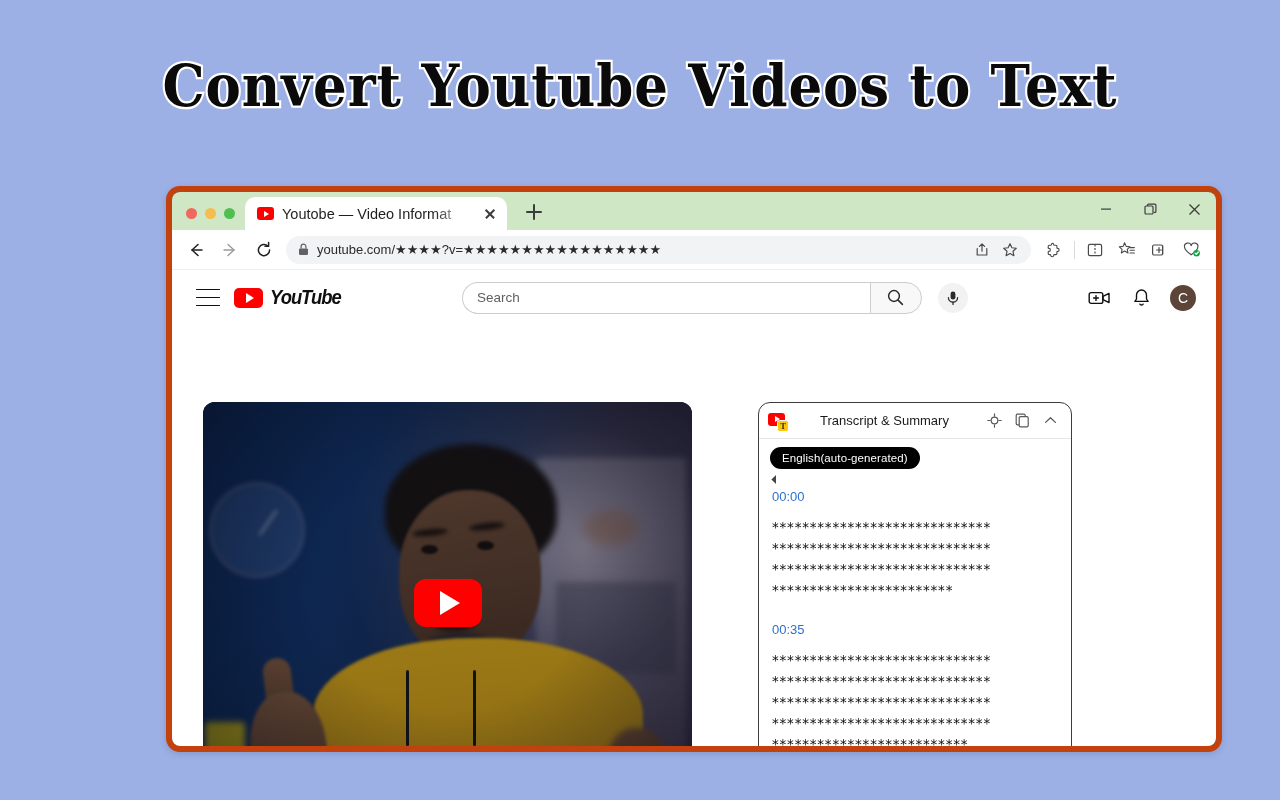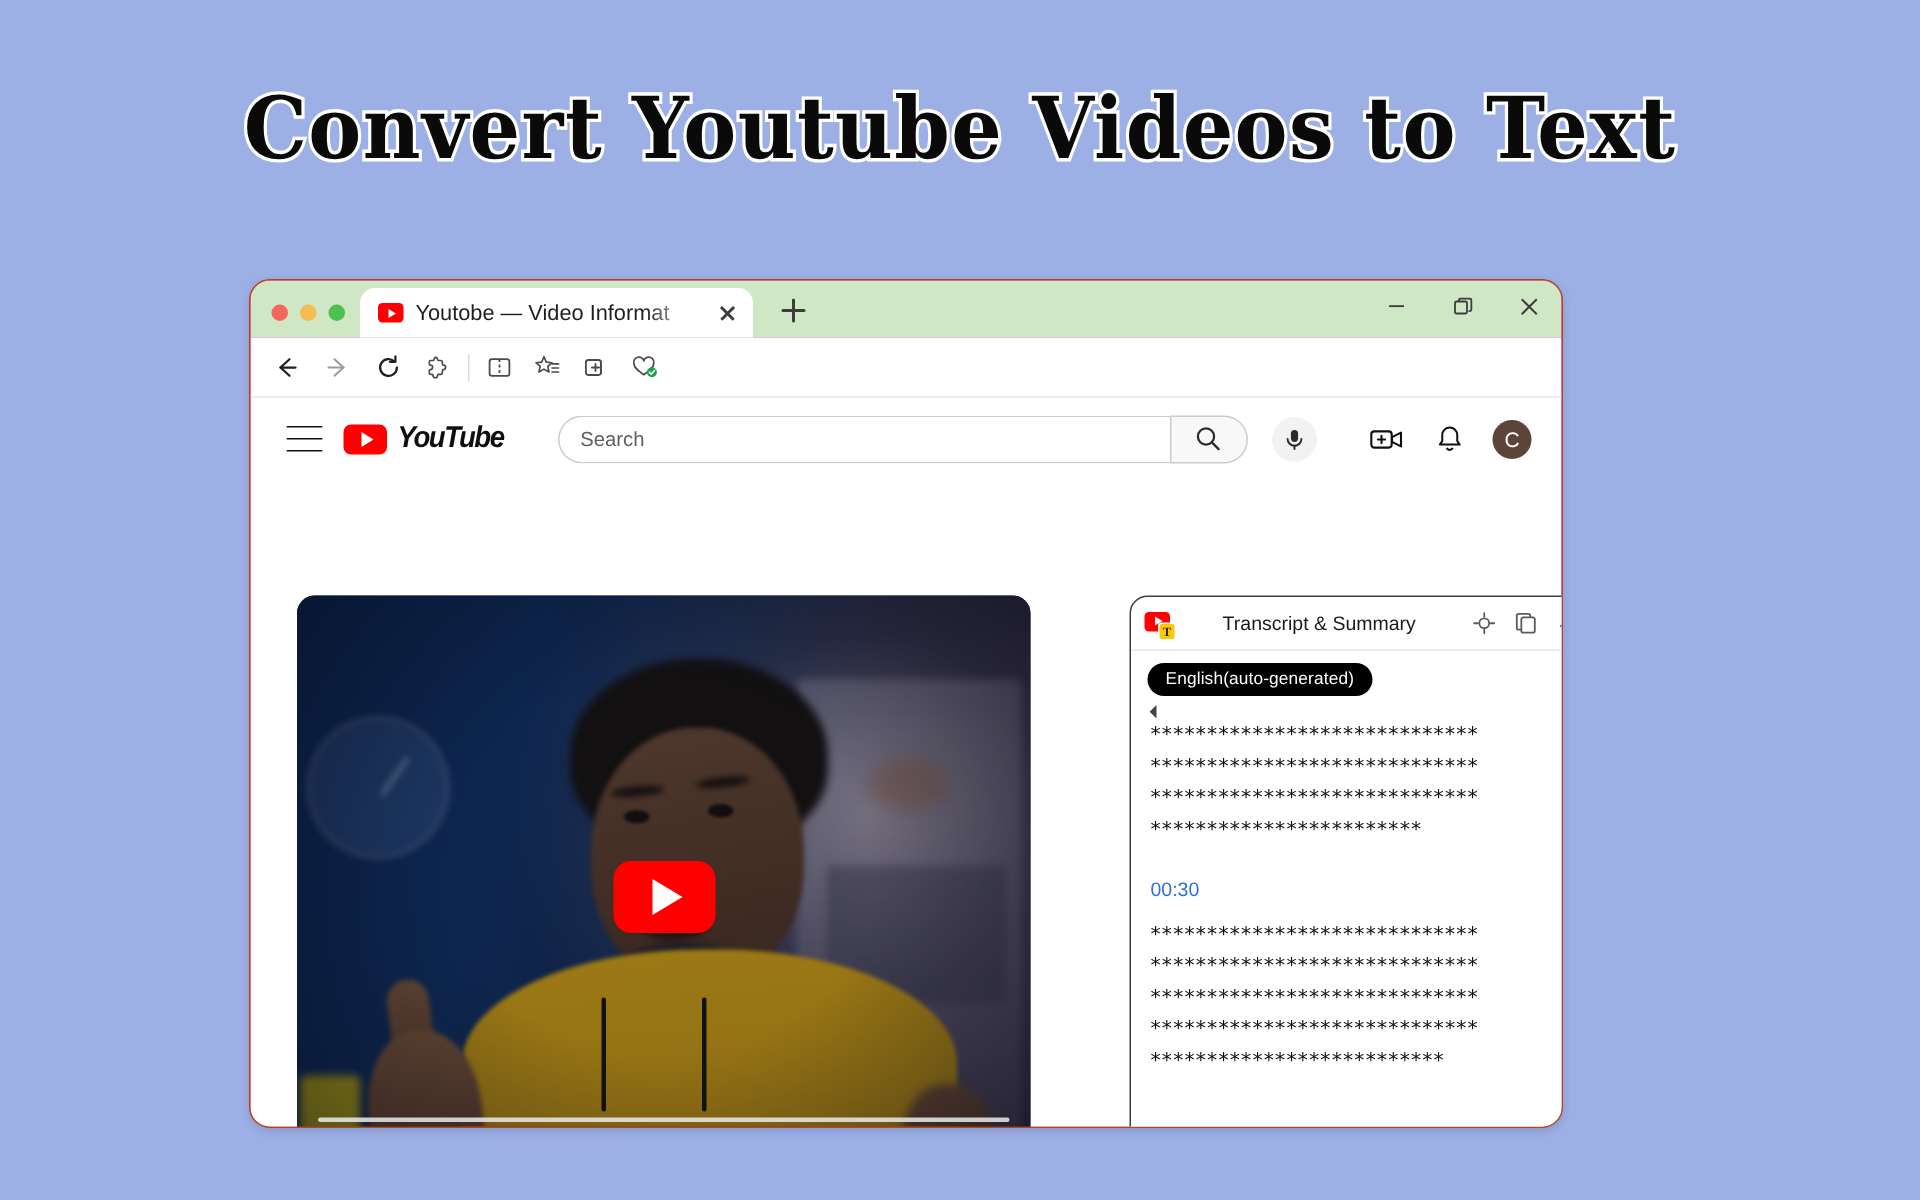--- a/index.html
+++ b/index.html
@@ -20,23 +20,23 @@
     font-size:57px; font-weight:700; letter-spacing:1px;
     color:#0a0a0a;
     transform:scaleX(0.93);
     -webkit-text-stroke:4.5px #ffffff;
     paint-order:stroke fill;
     white-space:nowrap;
   }
 
   
   .window{
-    position:absolute; left:166px; top:186px; width:876px; height:566px;
-    background:#d946ef;
-    border:1px solid #c2410c;
+    position:absolute; left:166px; top:186px; width:1056px; height:566px;
+    background:#404040;
+    border:6px solid #c2410c;
     border-radius:14px;
     overflow:hidden;
     box-shadow:0 2px 6px rgba(40,50,90,.18);
   }
 
   
   .tabstrip{
     height:38px; background:#cfe7c5; display:flex; align-items:flex-end;
     position:relative;
   }
@@ -334,20 +334,42 @@
           <path d="M3 9 H13" stroke="#9b9b9b" stroke-width="1.4" stroke-linecap="round"></path>
         </svg>
     </div>
     <div class="navbtn">
       <svg width="18" height="18" viewBox="0 0 18 18">
         <path d="M14.6 9a5.6 5.6 0 1 1-1.7-4" fill="none" stroke="#1f1f1f" stroke-width="1.5" stroke-linecap="round"></path>
         <path d="M13.6 1.6 V5.2 H10" fill="none" stroke="#1f1f1f" stroke-width="1.5" stroke-linecap="round" stroke-linejoin="round"></path>
       </svg>
     </div>
 
+    <div class="omni">
+      <span class="lock">
+        <svg width="11" height="13" viewBox="0 0 11 13">
+          <rect x="1" y="5.4" width="9" height="6.6" rx="1.2" fill="#5f6368"></rect>
+          <path d="M3.1 5.4V3.6a2.4 2.4 0 0 1 4.8 0v1.8" fill="none" stroke="#5f6368" stroke-width="1.25"></path>
+        </svg>
+      </span>
+      <span class="url">youtube.com/★★★★?v=★★★★★★★★★★★★★★★★★</span>
+      <span class="omni-actions">
+        <span class="omni-ic">
+          <svg width="16" height="16" viewBox="0 0 16 16">
+            <path d="M3.2 6.6V13h9.6V6.6" fill="none" stroke="#4a4a4a" stroke-width="1.2" stroke-linecap="round"></path>
+            <path d="M8 1.8 V9.2 M8 1.8 L5.4 4.4 M8 1.8 L10.6 4.4" fill="none" stroke="#4a4a4a" stroke-width="1.2" stroke-linecap="round" stroke-linejoin="round"></path>
+          </svg>
+        </span>
+        <span class="omni-ic">
+          <svg width="16" height="16" viewBox="0 0 16 16">
+            <path d="M8 1.7 L9.9 5.8 L14.3 6.3 L11 9.3 L11.9 13.7 L8 11.5 L4.1 13.7 L5 9.3 L1.7 6.3 L6.1 5.8 Z" fill="none" stroke="#4a4a4a" stroke-width="1.15" stroke-linejoin="round"></path>
+          </svg>
+        </span>
+      </span>
+    </div>
 
     <div class="tb-ic">
       <svg width="18" height="18" viewBox="0 0 18 18">
         <path d="M7.2 2.2c.9 0 1.5.7 1.5 1.5 0 .4.3.6.7.6h1.5c.6 0 1 .4 1 1v1.4c0 .4.3.7.7.7.8 0 1.5.6 1.5 1.5s-.7 1.5-1.5 1.5c-.4 0-.7.3-.7.7v1.5c0 .6-.4 1-1 1h-1.5c-.4 0-.7.3-.7.7 0 .8-.6 1.5-1.5 1.5s-1.5-.7-1.5-1.5c0-.4-.3-.7-.7-.7H4.2c-.6 0-1-.4-1-1v-1.5c0-.4.3-.7.7-.7.8 0 1.5-.6 1.5-1.5S4.7 7.4 3.9 7.4c-.4 0-.7-.3-.7-.7V5.3c0-.6.4-1 1-1h1.5c.4 0 .7-.2.7-.6 0-.8.6-1.5 1.5-1.5z" fill="none" stroke="#4a4a4a" stroke-width="1.1" stroke-linejoin="round"></path>
       </svg>
     </div>
     <div class="vsep"></div>
     <div class="tb-ic">
       <svg width="18" height="18" viewBox="0 0 18 18">
         <rect x="2.4" y="3.4" width="13.2" height="11.2" rx="1.6" fill="none" stroke="#4a4a4a" stroke-width="1.2"></rect>
@@ -491,28 +513,29 @@
       </div>
 
       <div class="scrollarrow">
         <svg width="8" height="11" viewBox="0 0 8 11">
             <path d="M6 1 L1.4 5.5 L6 10 Z" fill="#444"></path>
           </svg>
       </div>
 
       <div class="tbody">
         <div>
+          <div class="tstamp">00:00</div>
           <div class="tline">*****************************</div>
           <div class="tline">*****************************</div>
           <div class="tline">*****************************</div>
           <div class="tline">************************</div>
         </div>
         <div class="tgap"></div>
         <div>
-          <div class="tstamp">00:30</div>
+          <div class="tstamp">00:35</div>
           <div class="tline">*****************************</div>
           <div class="tline">*****************************</div>
           <div class="tline">*****************************</div>
           <div class="tline">*****************************</div>
           <div class="tline">**************************</div>
         </div>
       </div>
 
     </div>
 

